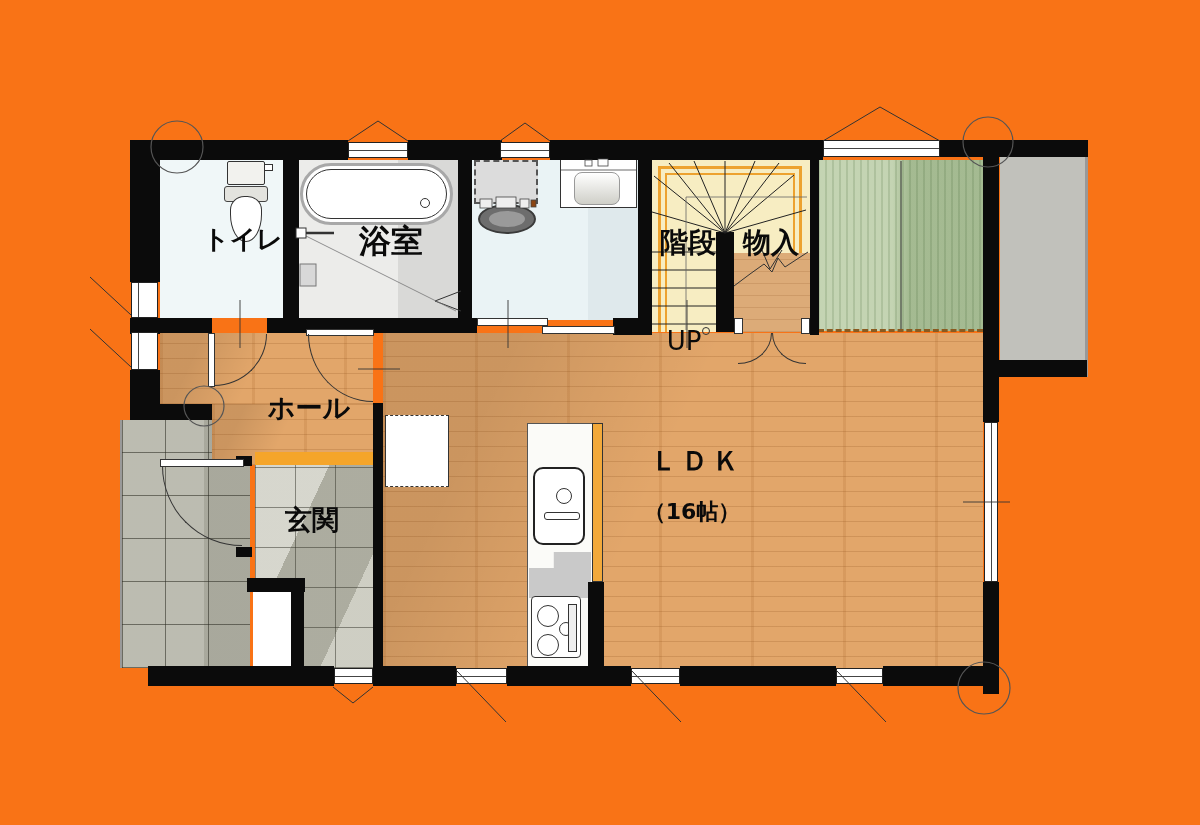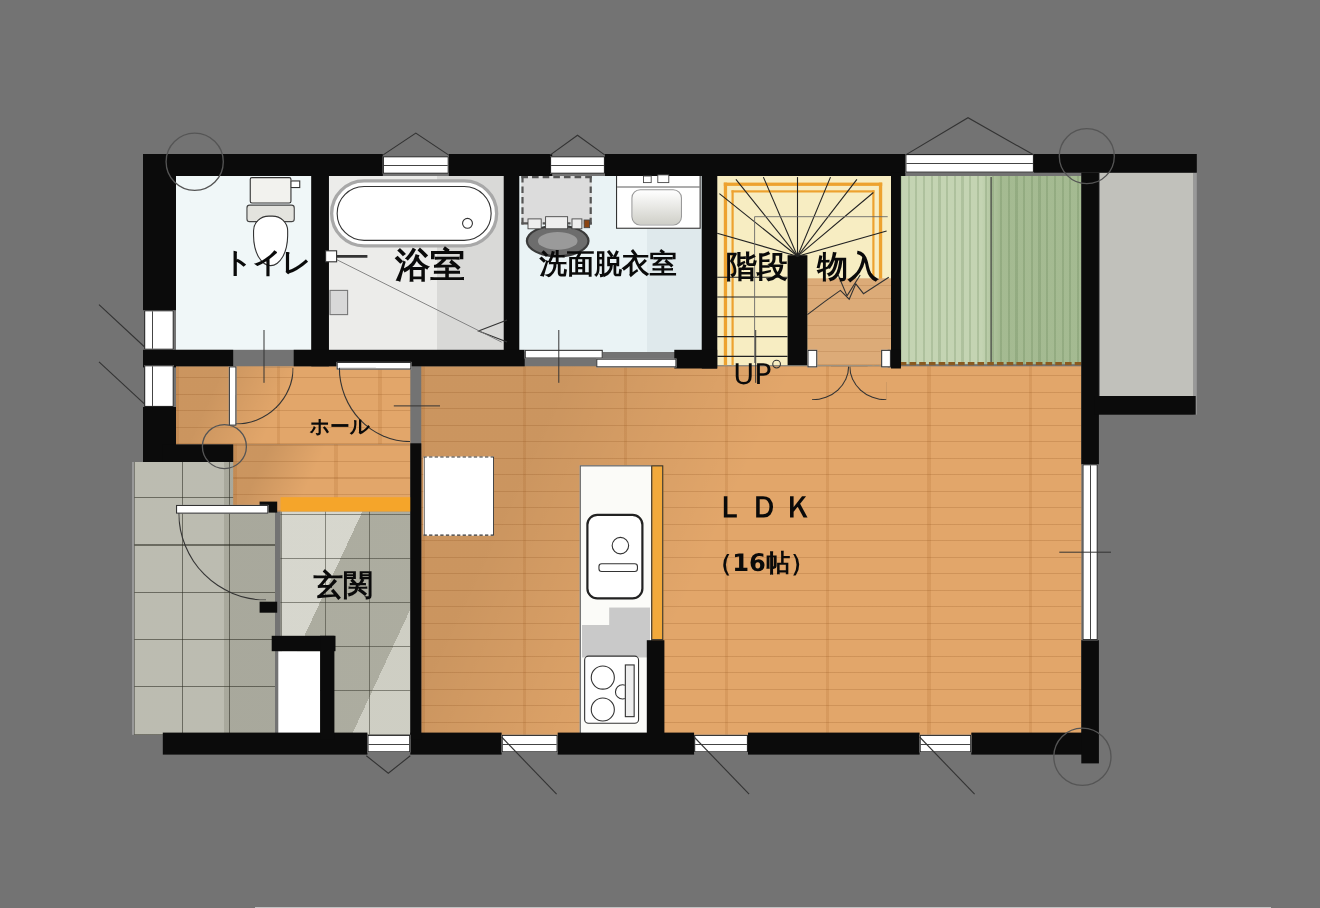--- a/index.html
+++ b/index.html
@@ -1,16 +1,16 @@
 <!DOCTYPE html>
 <html><head>
 <meta charset="utf-8">
 <style>
   html,body{margin:0;padding:0;background:#fff;}
-  #canvas{position:relative;width:1200px;height:825px;background:#737373;overflow:hidden;
+  #canvas{position:relative;width:1200px;height:825px;background:#f97316;overflow:hidden;
           font-family:"DejaVu Sans","Liberation Sans",sans-serif;}
   .abs{position:absolute;}
   .wall{position:absolute;background:#0b0b0b;}
   .winh{position:absolute;background:#fff linear-gradient(to bottom,transparent 7px,#444 7px,#444 8px,transparent 8px);border:1px solid #222;box-sizing:border-box;}
   .winv{position:absolute;background:#fff linear-gradient(to right,transparent 6px,#444 6px,#444 7px,transparent 7px);border:1px solid #222;box-sizing:border-box;}
   .wood{background:
       repeating-linear-gradient(90deg, rgba(150,80,20,.14) 0 3px, transparent 3px 92px),
       repeating-linear-gradient(0deg, rgba(120,60,10,.18) 0 1px, transparent 1px 15px),
       linear-gradient(115deg, rgba(0,0,0,.10) 0 18%, rgba(0,0,0,0) 45%),
       #e2a66a;}
@@ -213,22 +213,21 @@
         <path d="M508,300 L508,348"></path>
       <path d="M687,300 L687,348"></path>
         <path d="M240,300 L240,348"></path>
       <path d="M358,369 L400,369"></path>
     </g>
     <path d="M901,161 L901,329" stroke="#333" stroke-width="1" fill="none"></path>
   </svg>
 
   <div class="label" style="left:243px;top:239px;font-size:26px;">トイレ</div>
   <div class="label" style="left:391px;top:242px;font-size:32px;">浴室</div>
-  <div class="label" style="left:553px;top:240px;font-size:25px;">洗面脱衣室</div>
   <div class="label" style="left:688px;top:243px;font-size:28px;">階段</div>
   <div class="label" style="left:771px;top:243px;font-size:28px;">物入</div>
   <div class="label" style="left:684px;top:341px;font-size:26px;font-weight:500;">UP</div>
-  <div class="label" style="left:309px;top:388px;font-size:18px;">ホール</div>
-  <div class="label" style="left:312px;top:520px;font-size:27px;margin-top:12px;">玄関</div>
+  <div class="label" style="left:309px;top:408px;font-size:27px;">ホール</div>
+  <div class="label" style="left:312px;top:520px;font-size:27px;">玄関</div>
   <div class="label" style="left:697px;top:461px;font-size:27px;letter-spacing:4px;">ＬＤＫ</div>
   <div class="label" style="left:692px;top:512px;font-size:22px;">（16帖）</div>
 
 </div>
 
 </body></html>

